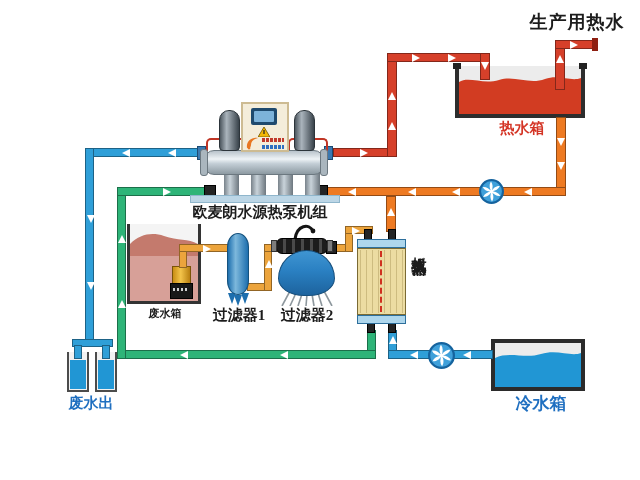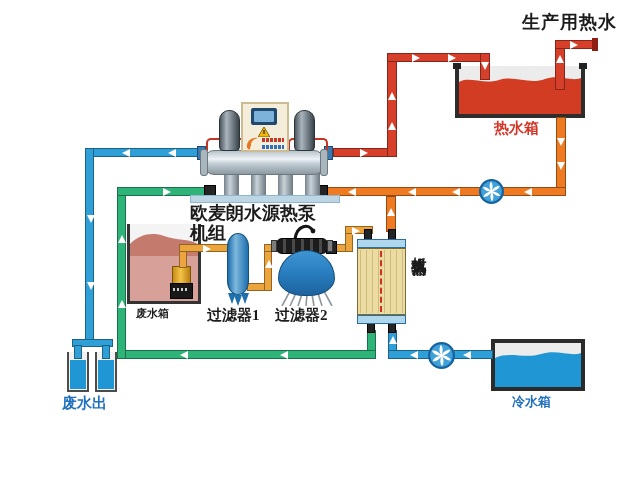--- a/index.html
+++ b/index.html
@@ -16,21 +16,21 @@
   .stub{position:absolute;background:#242424;border:1px solid #000;box-sizing:border-box;z-index:22;}
   .fit{position:absolute;background:#3a78b0;border:1px solid #1c4b74;box-sizing:border-box;z-index:23;}
   
   .aw{position:absolute;width:0;height:0;z-index:26;}
   .aw.r{border-top:4px solid transparent;border-bottom:4px solid transparent;border-left:8px solid #fff;}
   .aw.l{border-top:4px solid transparent;border-bottom:4px solid transparent;border-right:8px solid #fff;}
   .aw.u{border-left:4px solid transparent;border-right:4px solid transparent;border-bottom:8px solid #fff;}
   .aw.d{border-left:4px solid transparent;border-right:4px solid transparent;border-top:8px solid #fff;}
   
   .tank{position:absolute;box-sizing:border-box;background:#ececec;z-index:5;}
-  .lbl{position:absolute;z-index:40;font-weight:bold;color:var(--label-black);text-align:left;line-height:1.1;}
+  .lbl{position:absolute;z-index:40;font-weight:bold;color:var(--label-black);text-align:center;line-height:1.1;}
   .cap{position:absolute;background:#222;z-index:6;}
   
   .metalV{background:linear-gradient(180deg,#b9c3cb 0%,#eef3f6 35%,#c3ced6 55%,#8d9aa2 100%);}
   .metalH{background:linear-gradient(90deg,#78828a 0%,#c9d3da 40%,#6d777f 100%);}
 </style>
 </head>
 <body>
 
 <div class="stage">
 
@@ -39,21 +39,21 @@
   <div class="cap" style="left:579px;top:63px;width:8px;height:6px;"></div>
   <svg class="abs" style="left:459px;top:74px;z-index:7;" width="122" height="40" viewBox="0 0 122 40" preserveAspectRatio="none">
     <path d="M0 8 C10 2 24 11 40 6 C56 1 70 11 86 5 C100 0 112 8 122 4 L122 40 L0 40 Z" style="fill:var(--hot-water);"></path>
   </svg>
   <div class="lbl" style="left:494px;top:120px;width:56px;font-size:15px;color:var(--label-red);">热水箱</div>
 
   <div class="tank" style="left:491px;top:339px;width:94px;height:52px;border:4px solid #2b2b2b;"></div>
   <svg class="abs" style="left:495px;top:349px;z-index:7;" width="86" height="38" viewBox="0 0 86 38" preserveAspectRatio="none">
     <path d="M0 9 C14 2 30 10 46 5 C62 0 76 8 86 4 L86 38 L0 38 Z" style="fill:var(--cold-water);"></path>
   </svg>
-  <div class="lbl" style="left:512px;top:395px;width:58px;font-size:13px;color:var(--label-blue);">冷水箱</div>
+  <div class="lbl" style="left:512px;top:395px;width:58px;font-size:17px;color:var(--label-blue);">冷水箱</div>
 
   <div class="tank" style="left:127px;top:224px;width:74px;height:80px;border:3px solid #333;border-top:none;background:#f4f4f4;"></div>
   <svg class="abs" style="left:130px;top:230px;z-index:7;" width="68" height="71" viewBox="0 0 68 71" preserveAspectRatio="none">
     <path d="M0 14 C10 4 22 2 34 6 C48 11 58 8 68 14 L68 71 L0 71 Z" style="fill:var(--waste-water-dark);"></path>
     <rect x="0" y="26" width="68" height="45" style="fill:var(--waste-water-light);"></rect>
   </svg>
   <div class="abs" style="left:172px;top:266px;width:17px;height:18px;background:linear-gradient(90deg,#c98d14,#f3c34a 45%,#b97f10);border:1px solid #7a5408;z-index:9;"></div>
   <div class="abs" style="left:170px;top:283px;width:21px;height:14px;background:#181818;border:1px solid #000;z-index:9;"></div>
   <div class="abs" style="left:173px;top:288px;width:15px;height:3px;z-index:10;background:repeating-linear-gradient(90deg,#cfcfcf 0 2px,transparent 2px 4px);"></div>
   <div class="lbl" style="left:136px;top:307px;width:58px;font-size:11px;">废水箱</div>
@@ -82,21 +82,21 @@
   <svg class="abs" style="left:258px;top:127px;z-index:28;" width="12" height="10" viewBox="0 0 12 10">
     <path d="M6 0 L12 10 L0 10 Z" fill="#f2b705" stroke="#6b5200" stroke-width="0.8"></path>
     <rect x="5.4" y="3" width="1.2" height="4" fill="#222"></rect>
   </svg>
   <svg class="abs" style="left:245px;top:136px;z-index:28;" width="16" height="14" viewBox="0 0 16 14">
     <path d="M2 12 C1 6 6 1 13 2 C8 3 6 6 6 9 C6 11 5 12 2 12 Z" fill="#e87722"></path>
     <circle cx="4" cy="12" r="1.4" fill="#e87722"></circle>
   </svg>
   <div class="abs" style="left:262px;top:138px;width:22px;height:4px;background:repeating-linear-gradient(90deg,#c0392b 0 3px,transparent 3px 4px);z-index:28;"></div>
   <div class="abs" style="left:262px;top:145px;width:22px;height:4px;background:repeating-linear-gradient(90deg,#2e6fc0 0 3px,transparent 3px 4px);z-index:28;"></div>
-  <div class="lbl" style="left:190px;top:204px;width:140px;font-size:18px;">欧麦朗水源热泵机组</div>
+  <div class="lbl" style="left:190px;top:204px;width:140px;font-size:15px;">欧麦朗水源热泵机组</div>
 
   <div class="abs" style="left:227px;top:233px;width:22px;height:62px;border-radius:11px/14px;background:linear-gradient(90deg,#1e6fae,#7db8dc 38%,#1e6fae);border:1px solid #15527e;box-sizing:border-box;z-index:25;"></div>
   <div class="abs" style="left:228px;top:293px;width:0;height:0;border-left:4px solid transparent;border-right:4px solid transparent;border-top:11px solid #1e6fae;z-index:24;"></div>
   <div class="abs" style="left:234px;top:295px;width:0;height:0;border-left:4px solid transparent;border-right:4px solid transparent;border-top:11px solid #1e6fae;z-index:24;"></div>
   <div class="abs" style="left:241px;top:293px;width:0;height:0;border-left:4px solid transparent;border-right:4px solid transparent;border-top:11px solid #1e6fae;z-index:24;"></div>
   <div class="lbl" style="left:207px;top:307px;width:64px;font-size:15px;">过滤器1</div>
 
   <svg class="abs" style="left:292px;top:221px;z-index:24;" width="24" height="20" viewBox="0 0 24 20">
     <path d="M3 18 C5 4 17 2 21 10" fill="none" stroke="#151515" stroke-width="3"></path>
     <circle cx="21" cy="10" r="2.4" fill="#151515"></circle>

